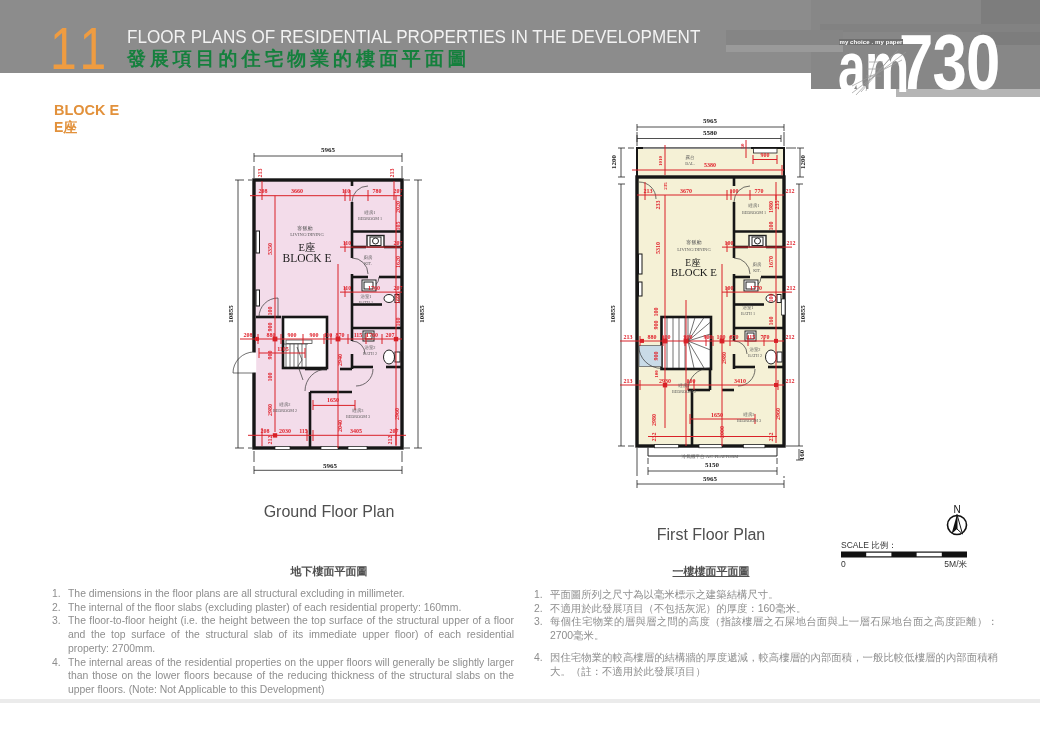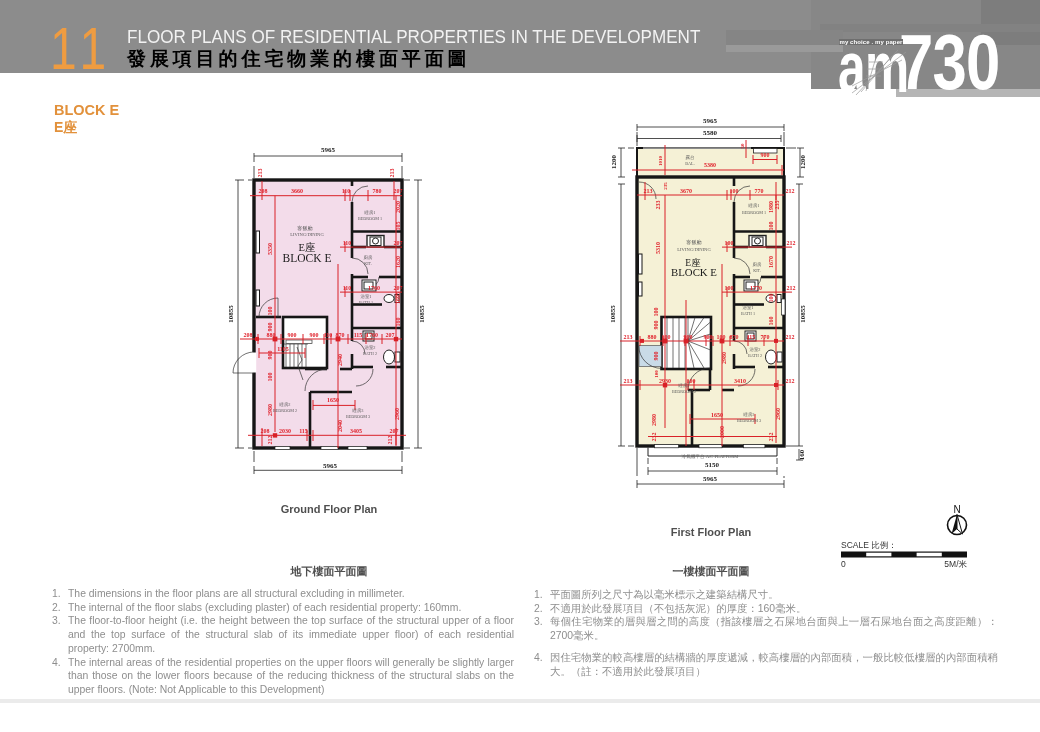--- a/index.html
+++ b/index.html
@@ -8,30 +8,30 @@
   
   .band{position:absolute;left:0;top:0;width:1040px;height:73px;background:#8c8c8c;}
   .band2{position:absolute;left:811px;top:0;width:229px;height:89px;background:#878787;}
   .bandd1{position:absolute;left:981px;top:0;width:59px;height:45px;background:#7d7d7d;}
   .bandd2{position:absolute;left:820px;top:24px;width:220px;height:8px;background:#828282;}
   .bandl1{position:absolute;left:726px;top:45px;width:117px;height:7px;background:#9a9a9a;}
   .bandl2{position:absolute;left:896px;top:89px;width:144px;height:8px;background:#b5b5b5;}
   .bandl3{position:absolute;left:726px;top:30px;width:117px;height:15px;background:#858585;}
   .num11{position:absolute;left:50px;top:13.5px;color:#ef9c41;font-size:60px;letter-spacing:7.9px;font-weight:400;transform:scale(0.8,1);transform-origin:left top;}
   .t1{position:absolute;left:127px;top:26px;color:#f2f2f2;font-size:18.5px;letter-spacing:0px;font-weight:400;transform:scale(0.924,1);transform-origin:left top;white-space:nowrap;}
-  .t2{position:absolute;left:127px;top:45.5px;color:#000000;font-size:19px;letter-spacing:3.9px;font-weight:700;white-space:nowrap;}
+  .t2{position:absolute;left:127px;top:45.5px;color:#15803d;font-size:19px;letter-spacing:3.9px;font-weight:700;white-space:nowrap;}
   .mycp{position:absolute;left:839px;top:38.5px;width:64px;height:6.5px;background:#6e6e6e;color:#fff;font-size:6px;font-weight:700;text-align:center;line-height:6.5px;letter-spacing:0.1px;}
   .ama{position:absolute;left:838px;top:30.5px;color:#ffffff;font-size:72px;font-weight:700;letter-spacing:-1px;line-height:1;transform:scale(0.69,1);transform-origin:left top;}
   .a730{position:absolute;left:899px;top:23px;color:#ffffff;font-size:78px;font-weight:700;letter-spacing:-1px;line-height:1;transform:scale(0.79,1);transform-origin:left top;}
   
   .blocke{position:absolute;left:54px;top:102px;color:#e2913b;font-size:14.5px;font-weight:700;}
   .blocke2{position:absolute;left:54px;top:119px;color:#e2913b;font-size:14px;font-weight:700;}
   
   .cap{position:absolute;color:#4f4f4f;text-align:center;}
-  .capen{font-size:11px;font-weight:700;}
+  .capen{font-size:16px;font-weight:400;}
   .capzh{font-size:11px;font-weight:700;margin-top:48px;}
   
   .fn{position:absolute;color:#8e8e8e;font-size:10.4px;line-height:13.7px;}
   .fnrow{display:flex;}
   .fnnum{width:16px;flex:none;}
   .fnbody{flex:1;text-align:justify;}
   .pageno{position:absolute;left:968px;top:709px;color:#626262;font-size:13px;margin-top:44px;}
   .botline{position:absolute;left:0;top:699px;width:1040px;height:4px;background:rgba(0,0,0,0.08);}
 </style>
 </head>
@@ -48,21 +48,21 @@
 <div class="t2">發展項目的住宅物業的樓面平面圖</div>
 <div class="ama">am</div>
 <div class="a730">730</div>
 <div class="mycp">my choice . my paper</div>
 <div class="blocke">BLOCK E</div>
 <div class="blocke2">E座</div>
 
 <div class="cap capen" style="left:258px;top:503px;width:142px;">Ground Floor Plan</div>
 <div class="cap capzh" style="left:258px;top:516px;width:142px;">地下樓面平面圖</div>
 <div class="cap capen" style="left:640px;top:526px;width:142px;">First Floor Plan</div>
-<div class="cap capzh" style="left:640px;top:516px;width:142px;">一樓樓面平面圖</div>
+<div class="cap capzh" style="left:640px;top:516px;width:142px;text-decoration:underline;">一樓樓面平面圖</div>
 
 <div class="fn" style="left:52px;top:587px;width:462px;">
 <div class="fnrow">
       <div class="fnnum">1.</div>
       <div class="fnbody">The dimensions in the floor plans are all structural excluding in millimeter.</div>
     </div>
 <div class="fnrow">
       <div class="fnnum">2.</div>
       <div class="fnbody">The internal of the floor slabs (excluding plaster) of each residential property: 160mm.</div>
     </div>

